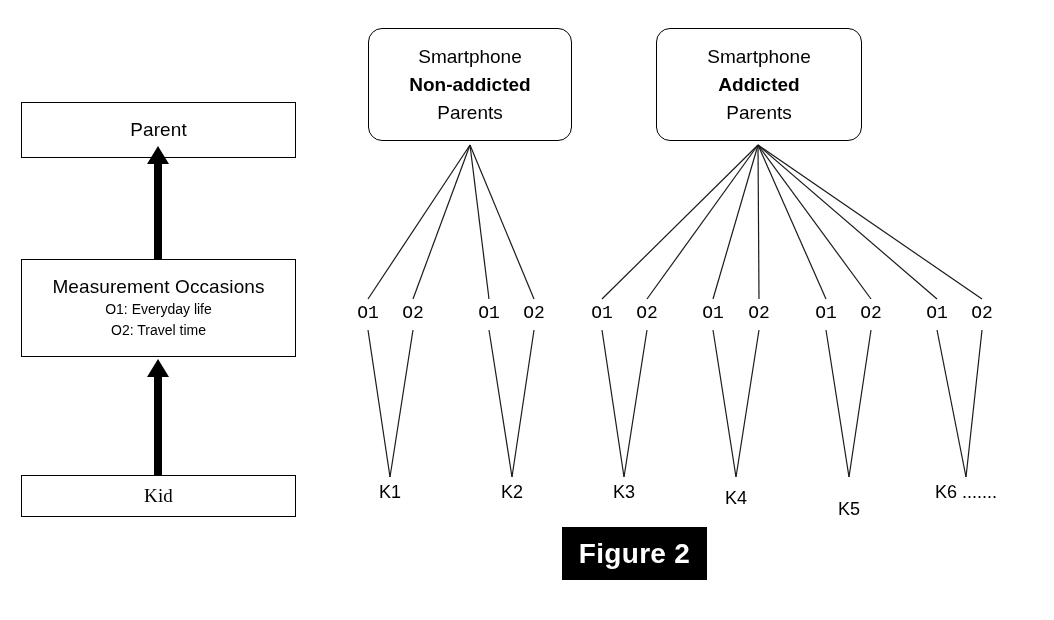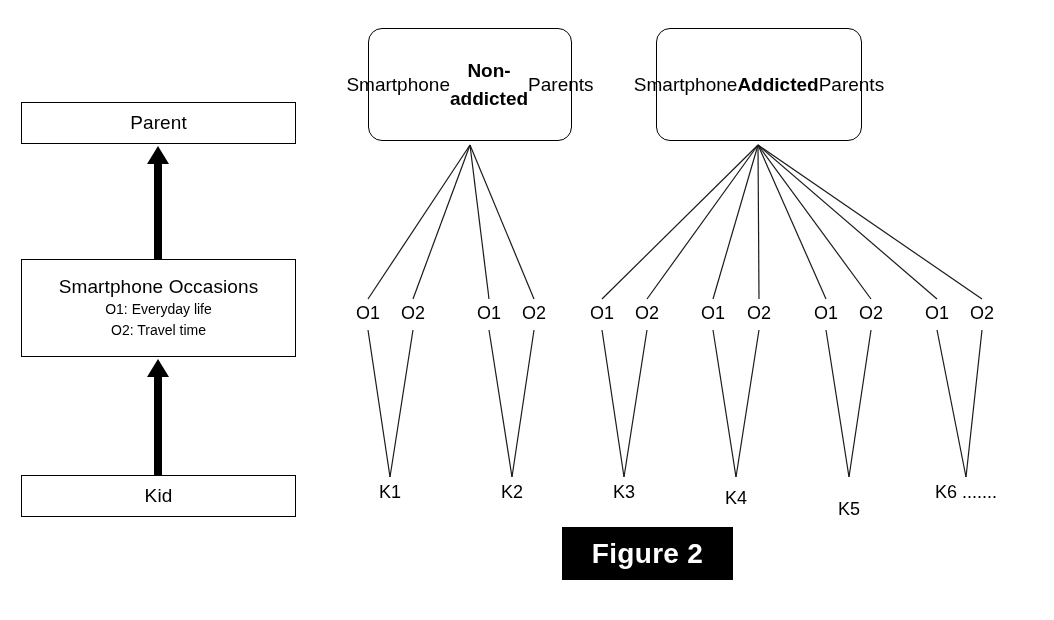--- a/index.html
+++ b/index.html
@@ -36,23 +36,23 @@
   .lvl-title {
     font-size: 19px;
     line-height: 24px;
     letter-spacing: 0.1px;
   }
   .lvl-sub {
     font-size: 14px;
     line-height: 21px;
   }
 
-  #box-parent { top: 102px; height: 42px; }
+  #box-parent { top: 102px; height: 56px; }
   #box-measure { top: 259px; height: 98px; }
-  #box-kid { top: 475px; height: 42px; }
+  #box-kid { top: 475px; height: 42px; font-family: Liberation Serif, serif; }
 
   
   .thick-arrow { position: absolute; left: 147px; width: 22px; }
   .thick-arrow .shaft {
     position: absolute;
     left: 7px;
     width: 8px;
     background: #000000;
     bottom: 0;
     top: 17px;
@@ -71,49 +71,49 @@
   #arrow-measure-to-parent { top: 146px; height: 113px; }
 
   
   .group-box {
     position: absolute;
     box-sizing: border-box;
     border: 1.6px solid #000000;
     border-radius: 14px;
     background: #ffffff;
     display: flex;
-    flex-direction: row;
+    flex-direction: column;
     align-items: center;
     justify-content: center;
     text-align: center;
     line-height: 28px;
   }
   .group-line { font-size: 19px; }
   .group-line.strong { font-weight: bold; }
   #group-nonaddicted { left: 368px; top: 28px; width: 204px; height: 113px; }
   #group-addicted { left: 656px; top: 28px; width: 206px; height: 113px; }
 
   
   .node-label {
     position: absolute;
     font-size: 18px;
     line-height: 20px;
     text-align: center;
     transform: translateX(-50%);
     white-space: nowrap;
   }
-  .o-label { top: 303px; }
+  .o-label { top: 303px; font-family: Liberation Mono, monospace; }
   .k-label { top: 482px; }
 
   
   #figure-caption {
     position: absolute;
     left: 562px;
     top: 527px;
-    width: 171px;
+    width: 145px;
     height: 53px;
     background: #000000;
     color: #ffffff;
     font-size: 28px;
     font-weight: bold;
     display: flex;
     align-items: center;
     justify-content: center;
     letter-spacing: 0.3px;
   }
@@ -137,21 +137,21 @@
   <div class="lvl-box" id="box-parent">
     <div class="lvl-title">Parent</div>
   </div>
 
   <div class="thick-arrow" id="arrow-measure-to-parent">
     <div class="head"></div>
     <div class="shaft"></div>
   </div>
 
   <div class="lvl-box" id="box-measure">
-    <div class="lvl-title">Smartphone Occasions</div>
+    <div class="lvl-title">Measurement Occasions</div>
     <div class="lvl-sub">O1: Everyday life</div>
     <div class="lvl-sub">O2: Travel time</div>
   </div>
 
   <div class="thick-arrow" id="arrow-kid-to-measure">
     <div class="head"></div>
     <div class="shaft"></div>
   </div>
 
   <div class="lvl-box" id="box-kid">

